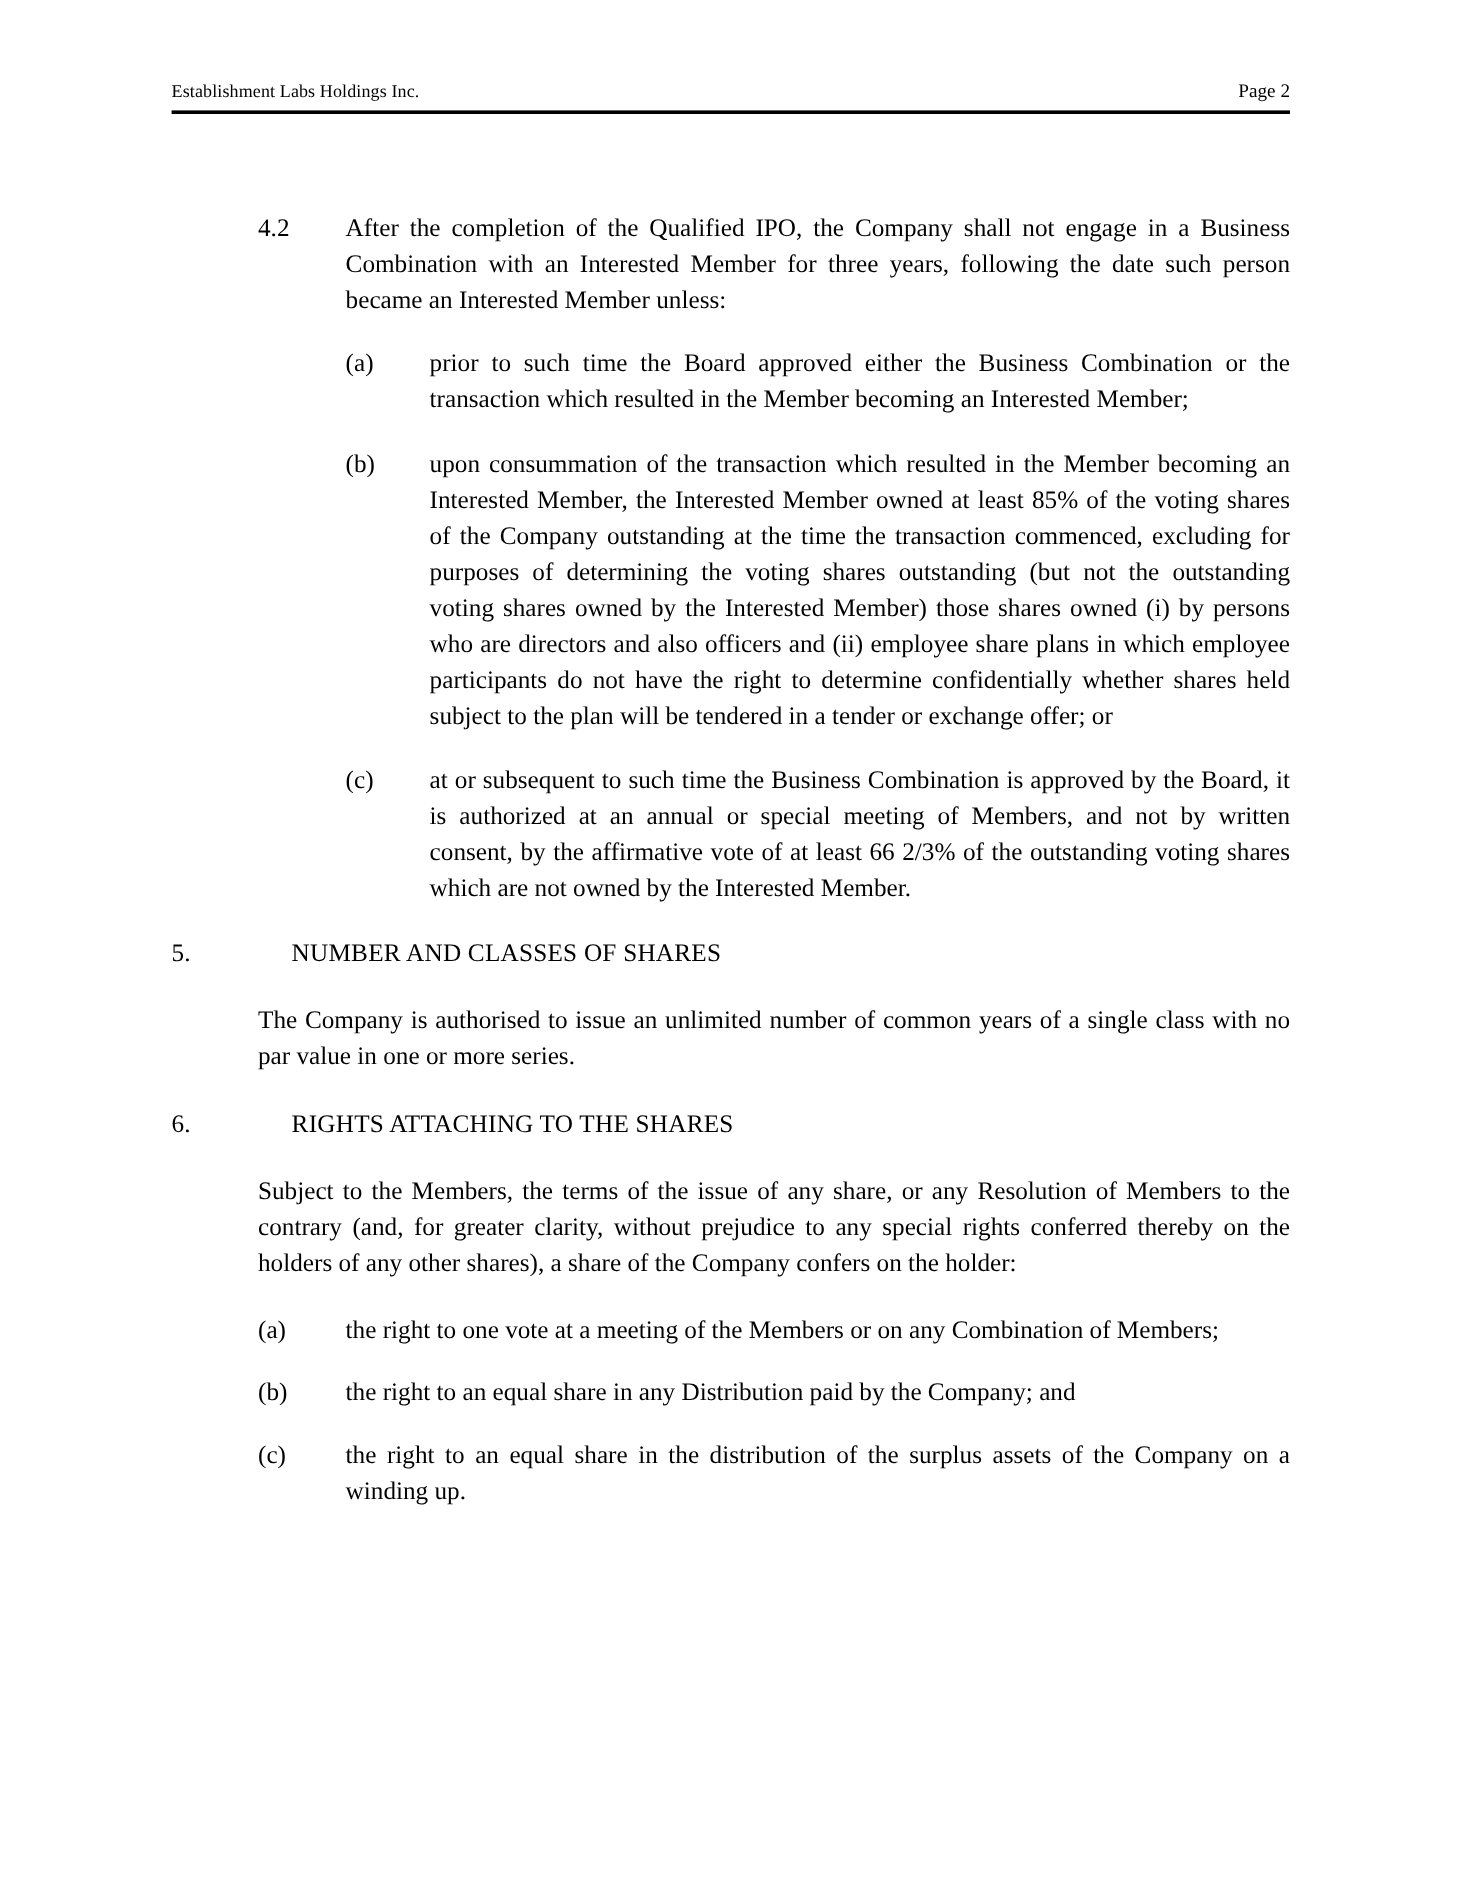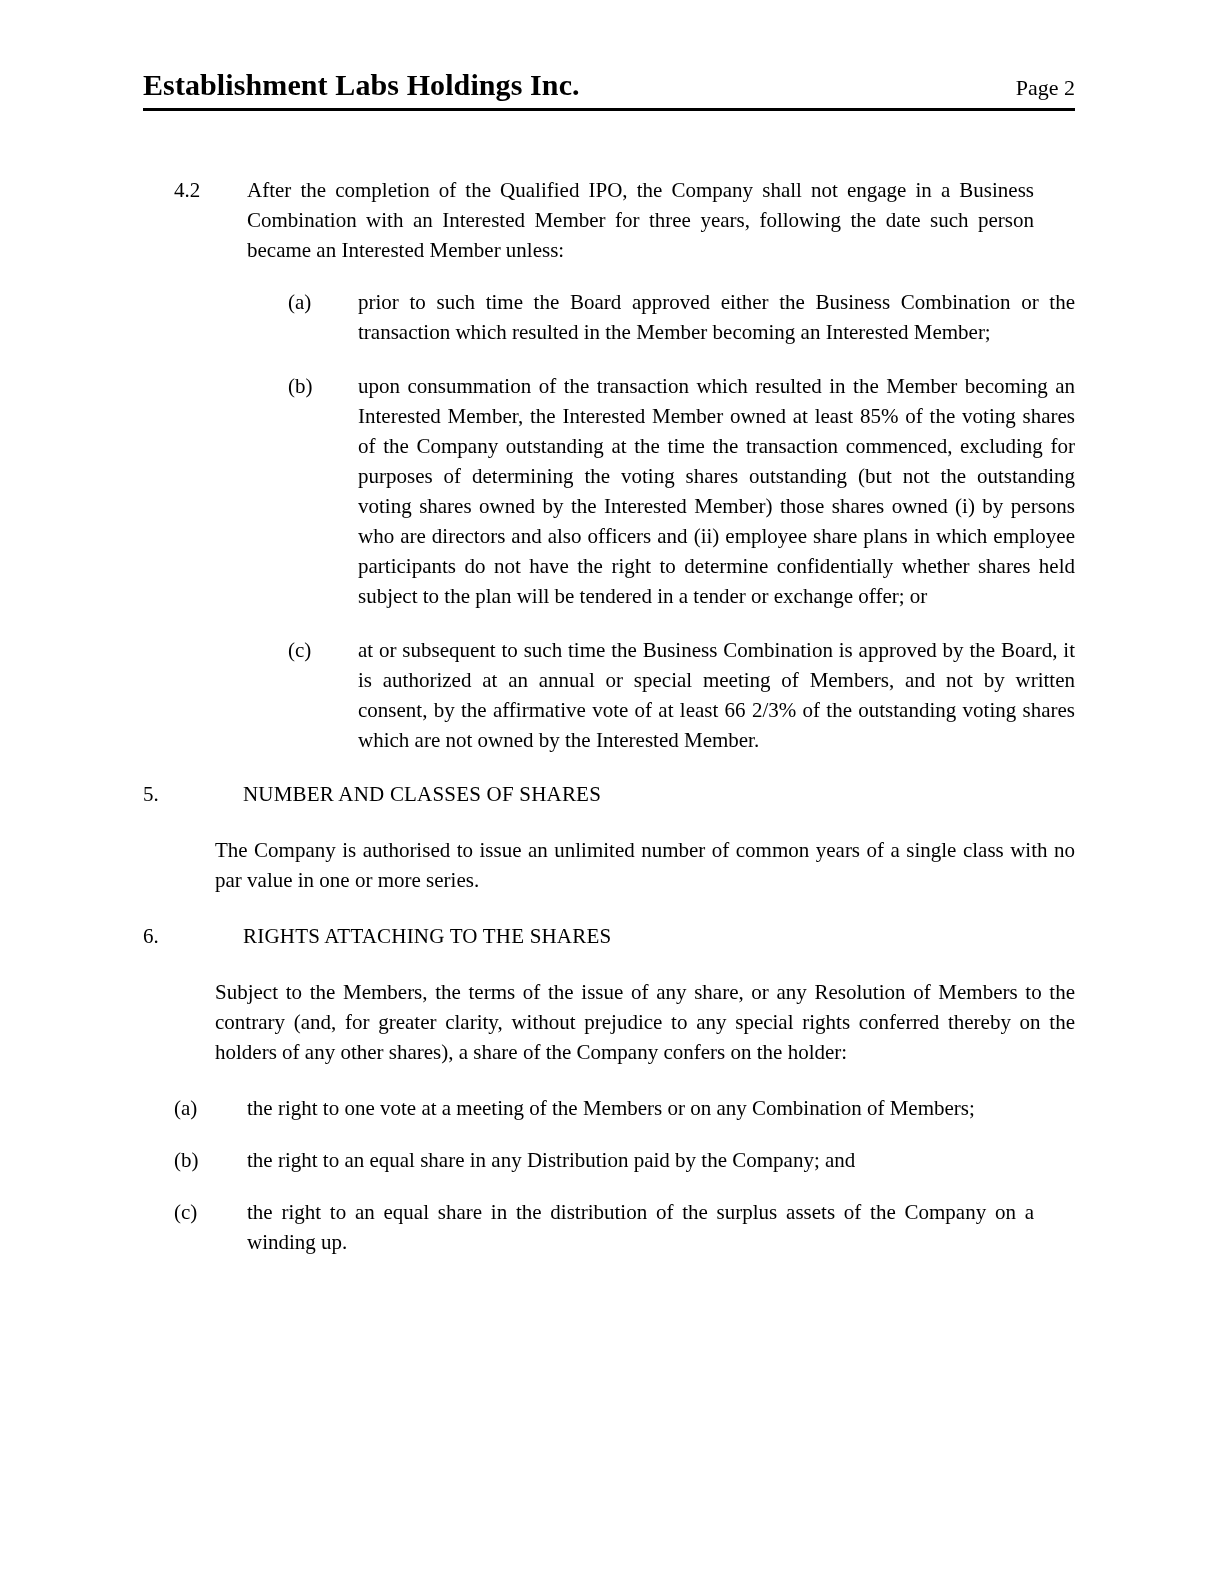--- a/index.html
+++ b/index.html
@@ -27,27 +27,27 @@
     left: 143px;
     top: 68px;
     width: 932px;
     display: flex;
     align-items: baseline;
     justify-content: space-between;
     border-bottom: 3px solid #000000;
     padding-bottom: 6px;
   }
   .header-title {
-    font-weight: bold;
-    font-size: 30px;
+    font-weight: normal;
+    font-size: 15px;
     letter-spacing: 0.1px;
     white-space: nowrap;
   }
   .header-page {
-    font-size: 22px;
+    font-size: 16px;
     white-space: nowrap;
   }
 
   
   .body-col {
     position: absolute;
     left: 143px;
     top: 175px;
     width: 932px;
   }
@@ -76,21 +76,21 @@
   }
   .lvl-section .ctext {
     text-align: left;
     letter-spacing: 0.2px;
     margin-left: 28px;
   }
 
   
   .lvl-2 {
     grid-template-columns: 73px 1fr;
-    margin-left: 31px;
+    margin-left: 72px;
     width: 860px;
   }
 
   
   .lvl-3 {
     grid-template-columns: 70px 1fr;
     margin-left: 145px;
     width: 787px;
     margin-bottom: 24px;
   }

